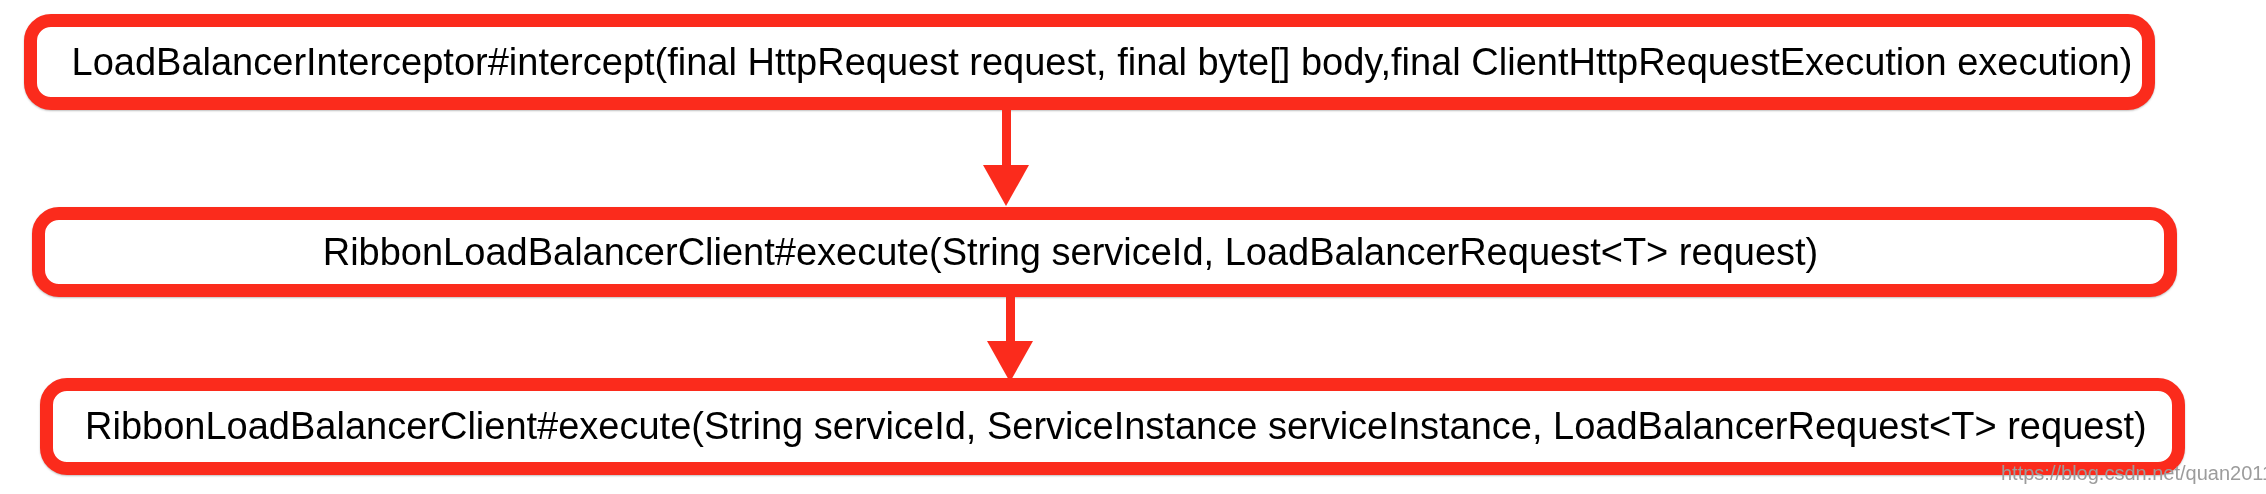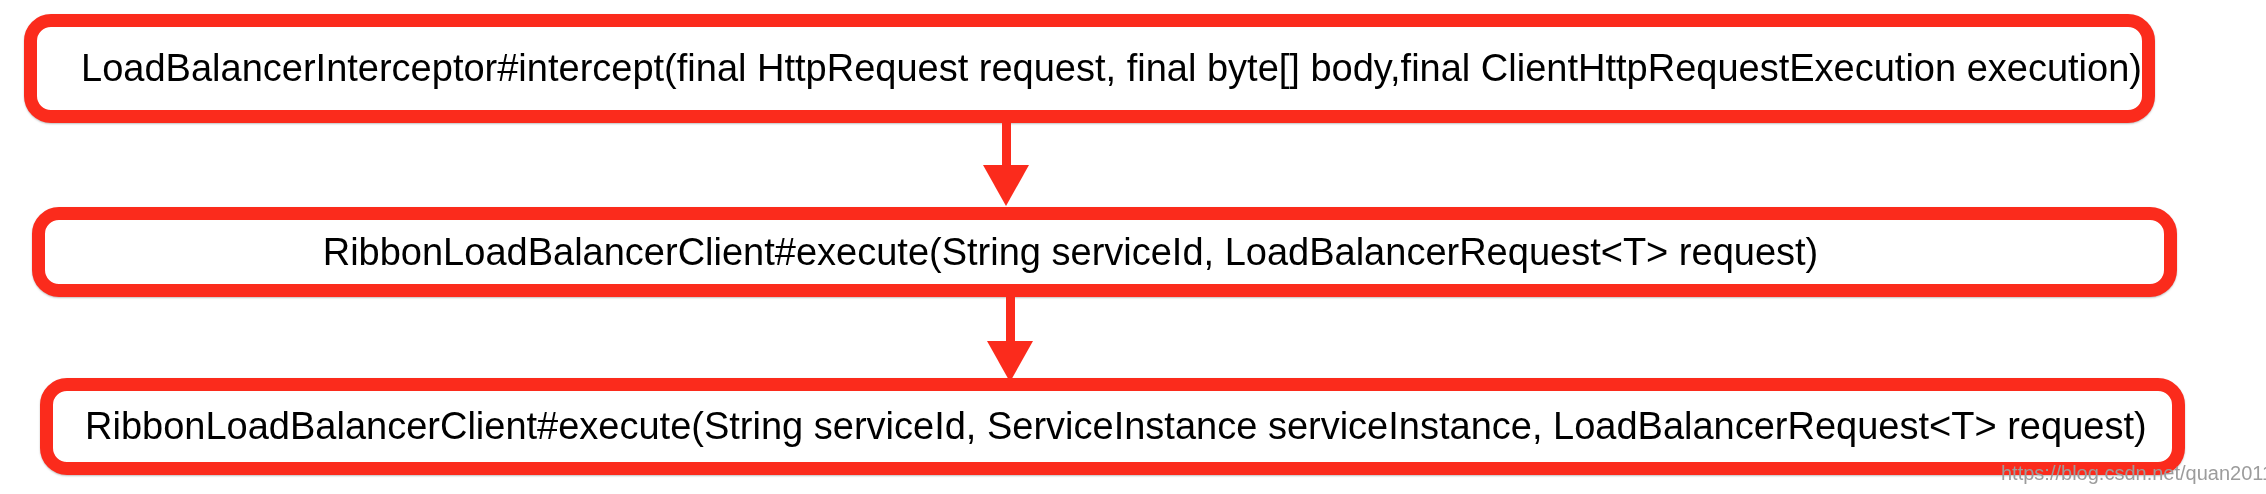--- a/index.html
+++ b/index.html
@@ -23,23 +23,23 @@
     border-radius: 27px;
     display: flex;
     align-items: center;
     font-size: 38px;
     color: #000000;
     white-space: nowrap;
     box-shadow: 0 1px 2px rgba(0,0,0,0.25);
   }
   .node-1 {
     left: 24px; top: 14px;
-    width: 2131px; height: 109px;
+    width: 2131px; height: 96px;
     padding-left: 25px;
-    justify-content: flex-end;
+    justify-content: center;
   }
   .node-2 {
     left: 32px; top: 207px;
     width: 2145px; height: 90px;
     justify-content: center;
     padding-right: 68px;
   }
   .node-3 {
     left: 40px; top: 378px;
     width: 2145px; height: 97px;

